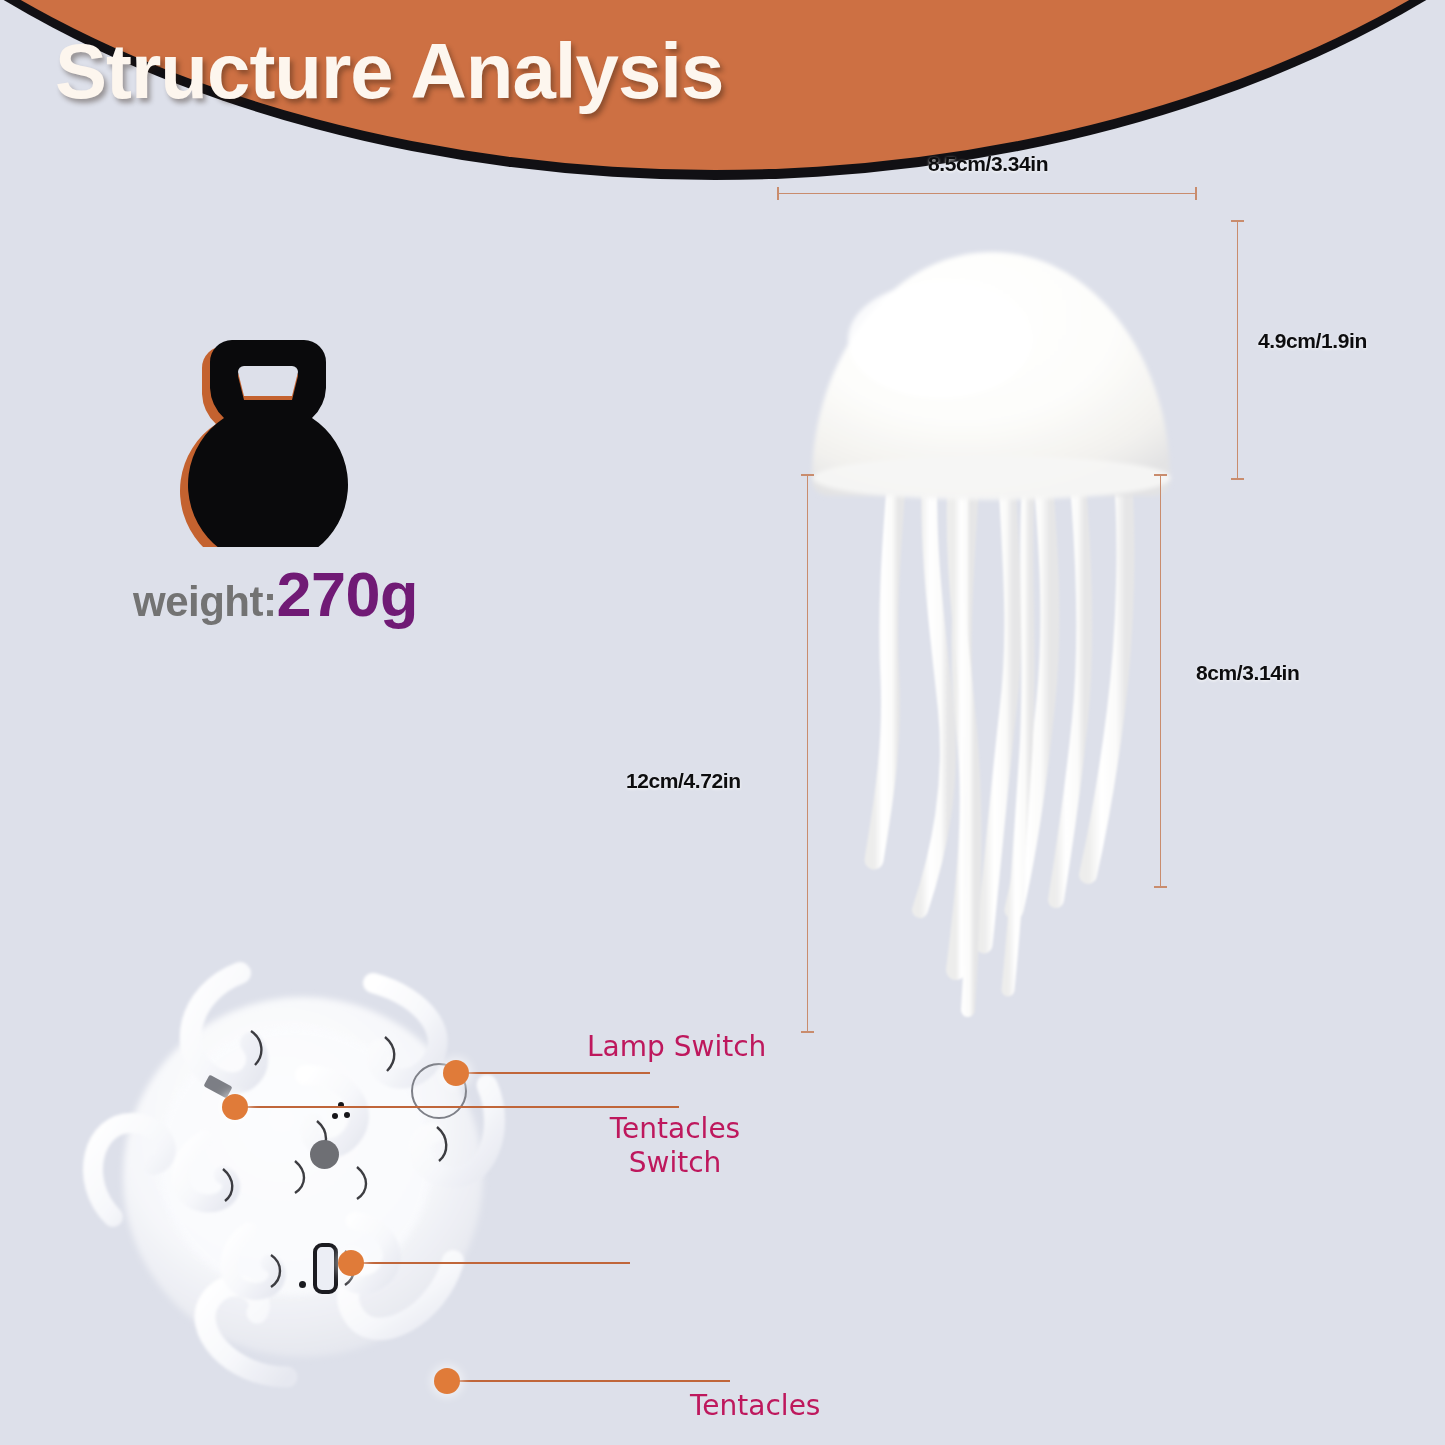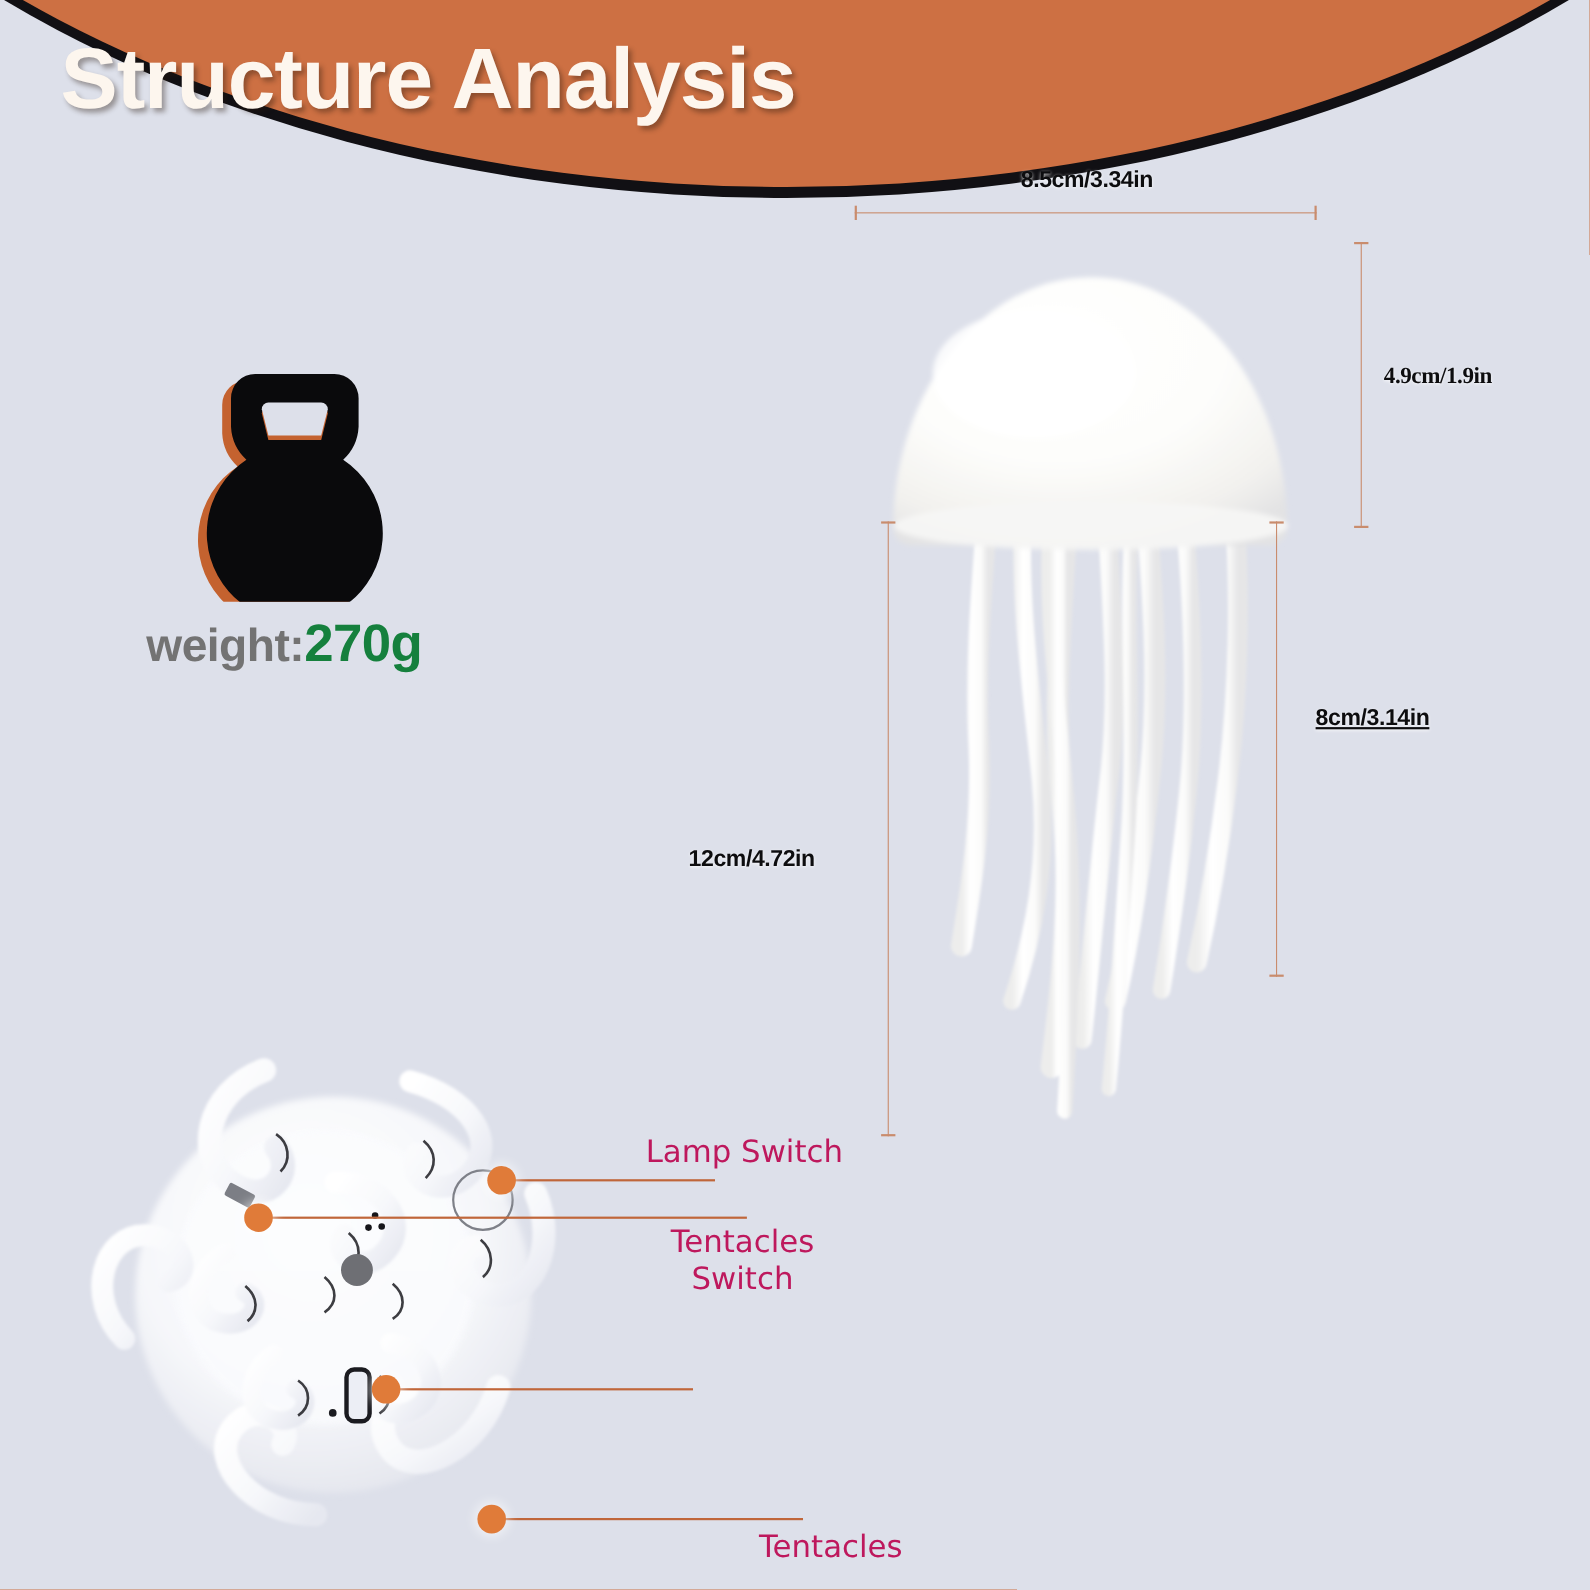--- a/index.html
+++ b/index.html
@@ -57,21 +57,21 @@
   .dim-v::before{top:0;}
   .dim-v::after{bottom:0;}
 
   
   .kettle{position:absolute;left:170px;top:332px;width:195px;height:215px;}
   .weight-text{
     position:absolute;left:133px;top:558px;
     font-size:42px;font-weight:bold;white-space:nowrap;letter-spacing:-.5px;
   }
   .weight-text .lbl{color:#737373;}
-  .weight-text .val{color:#15803d;font-size:48px;}
+  .weight-text .val{color:#701a75;font-size:63px;}
 
   
   .call-line{position:absolute;height:2px;background:#c0663a;}
   .call-dot{position:absolute;width:26px;height:26px;border-radius:50%;background:#e07b39;
             box-shadow:0 0 10px 3px rgba(255,255,255,.55);}
   .call-label{
     position:absolute;color:#be185d;font-size:28px;
     font-family:"DejaVu Sans", sans-serif;
     line-height:1.22;white-space:pre-line;
   }
@@ -175,24 +175,24 @@
         <ellipse cx="222" cy="268" rx="179" ry="22" fill="#f6f6f5" opacity=".9"></ellipse>
         <ellipse cx="170" cy="130" rx="92" ry="58" fill="#ffffff" opacity=".85"></ellipse>
       </g>
     </svg>
   </div>
 
   <div class="dim-h" style="left:777px;top:193px;width:420px;"></div>
   <div class="dim-label" style="left:928px;top:152px;">8.5cm/3.34in</div>
 
   <div class="dim-v" style="left:1237px;top:220px;height:260px;"></div>
-  <div class="dim-label" style="left:1258px;top:329px;font-family:Liberation Serif, serif;">4.9cm/1.9in</div>
+  <div class="dim-label" style="left:1258px;top:329px;">4.9cm/1.9in</div>
 
   <div class="dim-v" style="left:1160px;top:474px;height:414px;"></div>
-  <div class="dim-label" style="left:1196px;top:641px;text-decoration:underline;">8cm/3.14in</div>
+  <div class="dim-label" style="left:1196px;top:661px;">8cm/3.14in</div>
 
   <div class="dim-v" style="left:807px;top:474px;height:559px;"></div>
   <div class="dim-label" style="left:626px;top:769px;">12cm/4.72in</div>
 
   <div class="bottomview">
     <svg width="500" height="500" viewBox="0 0 500 500">
       <defs>
         <radialGradient id="baseG" cx="44%" cy="34%" r="70%">
           <stop offset="0%" stop-color="#ffffff"></stop>
           <stop offset="62%" stop-color="#f6f7fa"></stop>

